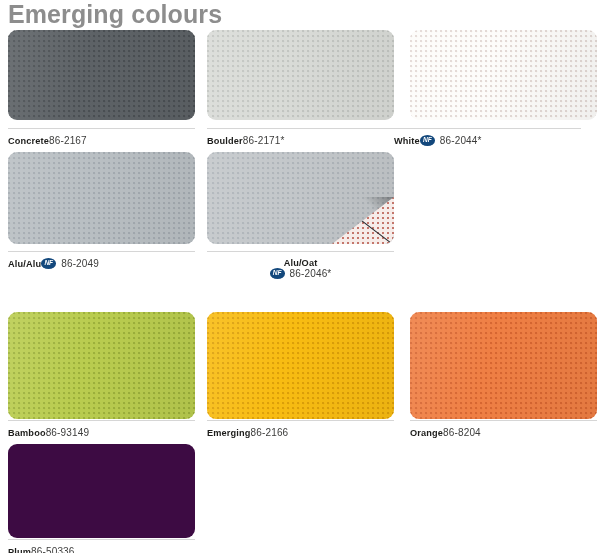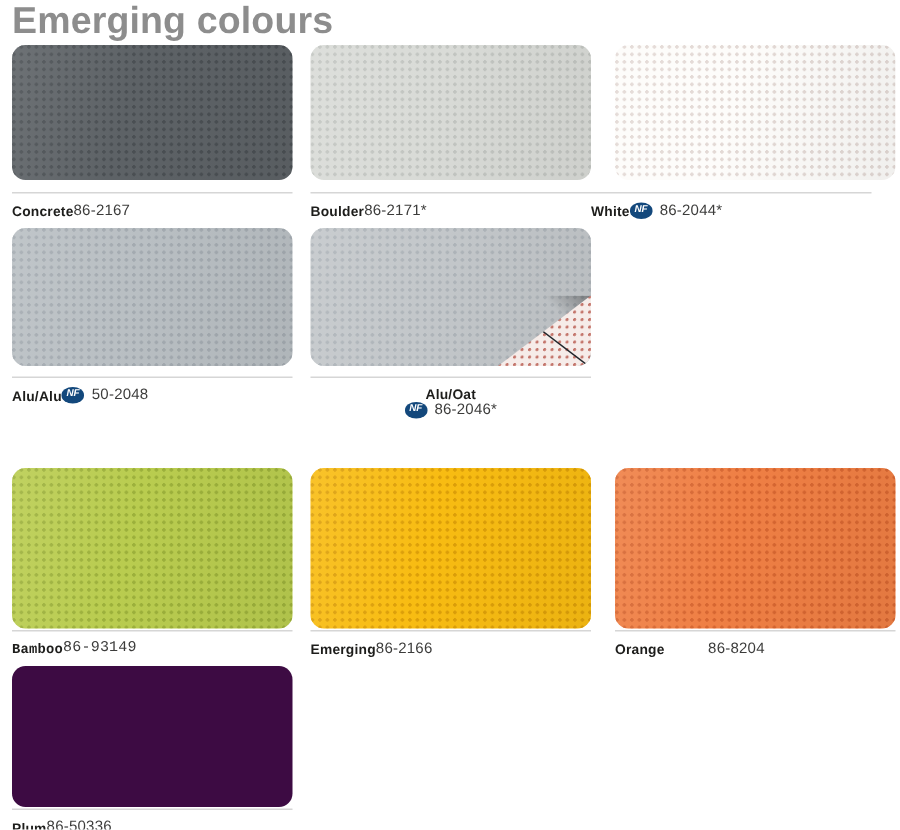--- a/index.html
+++ b/index.html
@@ -193,21 +193,21 @@
       <div class="card" style="left: 8px; top: 152px; width: 187px; height: 92px;">
         <div class="swatch" style="background: rgb(185, 191, 195);">
           <div class="dots" style="background-image: radial-gradient(circle at 1.25px 1.25px, rgb(163, 170, 176) 1.15px, transparent 1.3px); background-size: 5px 5px;"></div>
           <div class="dots" style="background: linear-gradient(105deg, rgba(255, 255, 255, 0.1) 0%, rgba(255, 255, 255, 0) 42%, rgba(0, 0, 0, 0.05) 100%);"></div>
         </div>
       </div>
       <div class="label-row" style="left: 8px; top: 251px; width: 187px;">
         <span class="swatch-name">Alu/Alu</span>
         <div class="code-group">
           <span class="nf-badge">NF</span>
-          <span class="swatch-code">50-2048</span>
+          <span class="swatch-code">86-2049</span>
         </div>
       </div>
       <div class="card" style="left: 207px; top: 152px; width: 187px; height: 92px;">
         <div class="swatch" style="background: rgb(195, 199, 202);">
           <div class="dots" style="background-image: radial-gradient(circle at 1.25px 1.25px, rgb(174, 180, 185) 1.15px, transparent 1.3px); background-size: 5px 5px;"></div>
           <div class="dots" style="background: linear-gradient(105deg, rgba(255, 255, 255, 0.1) 0%, rgba(255, 255, 255, 0) 42%, rgba(0, 0, 0, 0.05) 100%);"></div>
           <div class="fold-wrap">
             <div class="fold-shadow"></div>
             <div class="fold-face" style="background-color: rgb(246, 236, 233); background-image: radial-gradient(circle at 1.1px 1.1px, rgb(196, 118, 108) 1px, transparent 1.15px);"></div>
             <div class="fold-edge"></div>
@@ -220,21 +220,21 @@
           <span class="nf-badge">NF</span>
           <span class="swatch-code">86-2046*</span>
         </div>
       </div>
       <div class="card" style="left: 8px; top: 312px; width: 187px; height: 107px;">
         <div class="swatch" style="background: rgb(185, 204, 79);">
           <div class="dots" style="background-image: radial-gradient(circle at 1.25px 1.25px, rgb(156, 176, 59) 1.15px, transparent 1.3px); background-size: 5px 5px;"></div>
           <div class="dots" style="background: linear-gradient(105deg, rgba(255, 255, 255, 0.1) 0%, rgba(255, 255, 255, 0) 42%, rgba(0, 0, 0, 0.05) 100%);"></div>
         </div>
       </div>
-      <div class="label-row" style="left: 8px; top: 420px; width: 187px; font-family: Liberation Mono, monospace;">
+      <div class="label-row" style="left: 8px; top: 420px; width: 187px;">
         <span class="swatch-name">Bamboo</span>
         <div class="code-group">
           <span class="swatch-code">86-93149</span>
         </div>
       </div>
       <div class="card" style="left: 207px; top: 312px; width: 187px; height: 107px;">
         <div class="swatch" style="background: rgb(248, 188, 18);">
           <div class="dots" style="background-image: radial-gradient(circle at 1.25px 1.25px, rgb(220, 159, 9) 1.15px, transparent 1.3px); background-size: 5px 5px;"></div>
           <div class="dots" style="background: linear-gradient(105deg, rgba(255, 255, 255, 0.1) 0%, rgba(255, 255, 255, 0) 42%, rgba(0, 0, 0, 0.05) 100%);"></div>
         </div>
@@ -244,21 +244,21 @@
         <div class="code-group">
           <span class="swatch-code">86-2166</span>
         </div>
       </div>
       <div class="card" style="left: 410px; top: 312px; width: 187px; height: 107px;">
         <div class="swatch" style="background: rgb(239, 127, 68);">
           <div class="dots" style="background-image: radial-gradient(circle at 1.25px 1.25px, rgb(214, 102, 49) 1.15px, transparent 1.3px); background-size: 5px 5px;"></div>
           <div class="dots" style="background: linear-gradient(105deg, rgba(255, 255, 255, 0.1) 0%, rgba(255, 255, 255, 0) 42%, rgba(0, 0, 0, 0.05) 100%);"></div>
         </div>
       </div>
-      <div class="label-row" style="left: 410px; top: 420px; width: 187px; gap: 29px;">
+      <div class="label-row" style="left: 410px; top: 420px; width: 187px;">
         <span class="swatch-name">Orange</span>
         <div class="code-group">
           <span class="swatch-code">86-8204</span>
         </div>
       </div>
       <div class="card" style="left: 8px; top: 444px; width: 187px; height: 94px;">
         <div class="swatch" style="background: rgb(61, 11, 67);"></div>
       </div>
       <div class="label-row" style="left: 8px; top: 539px; width: 187px;">
         <span class="swatch-name">Plum</span>

